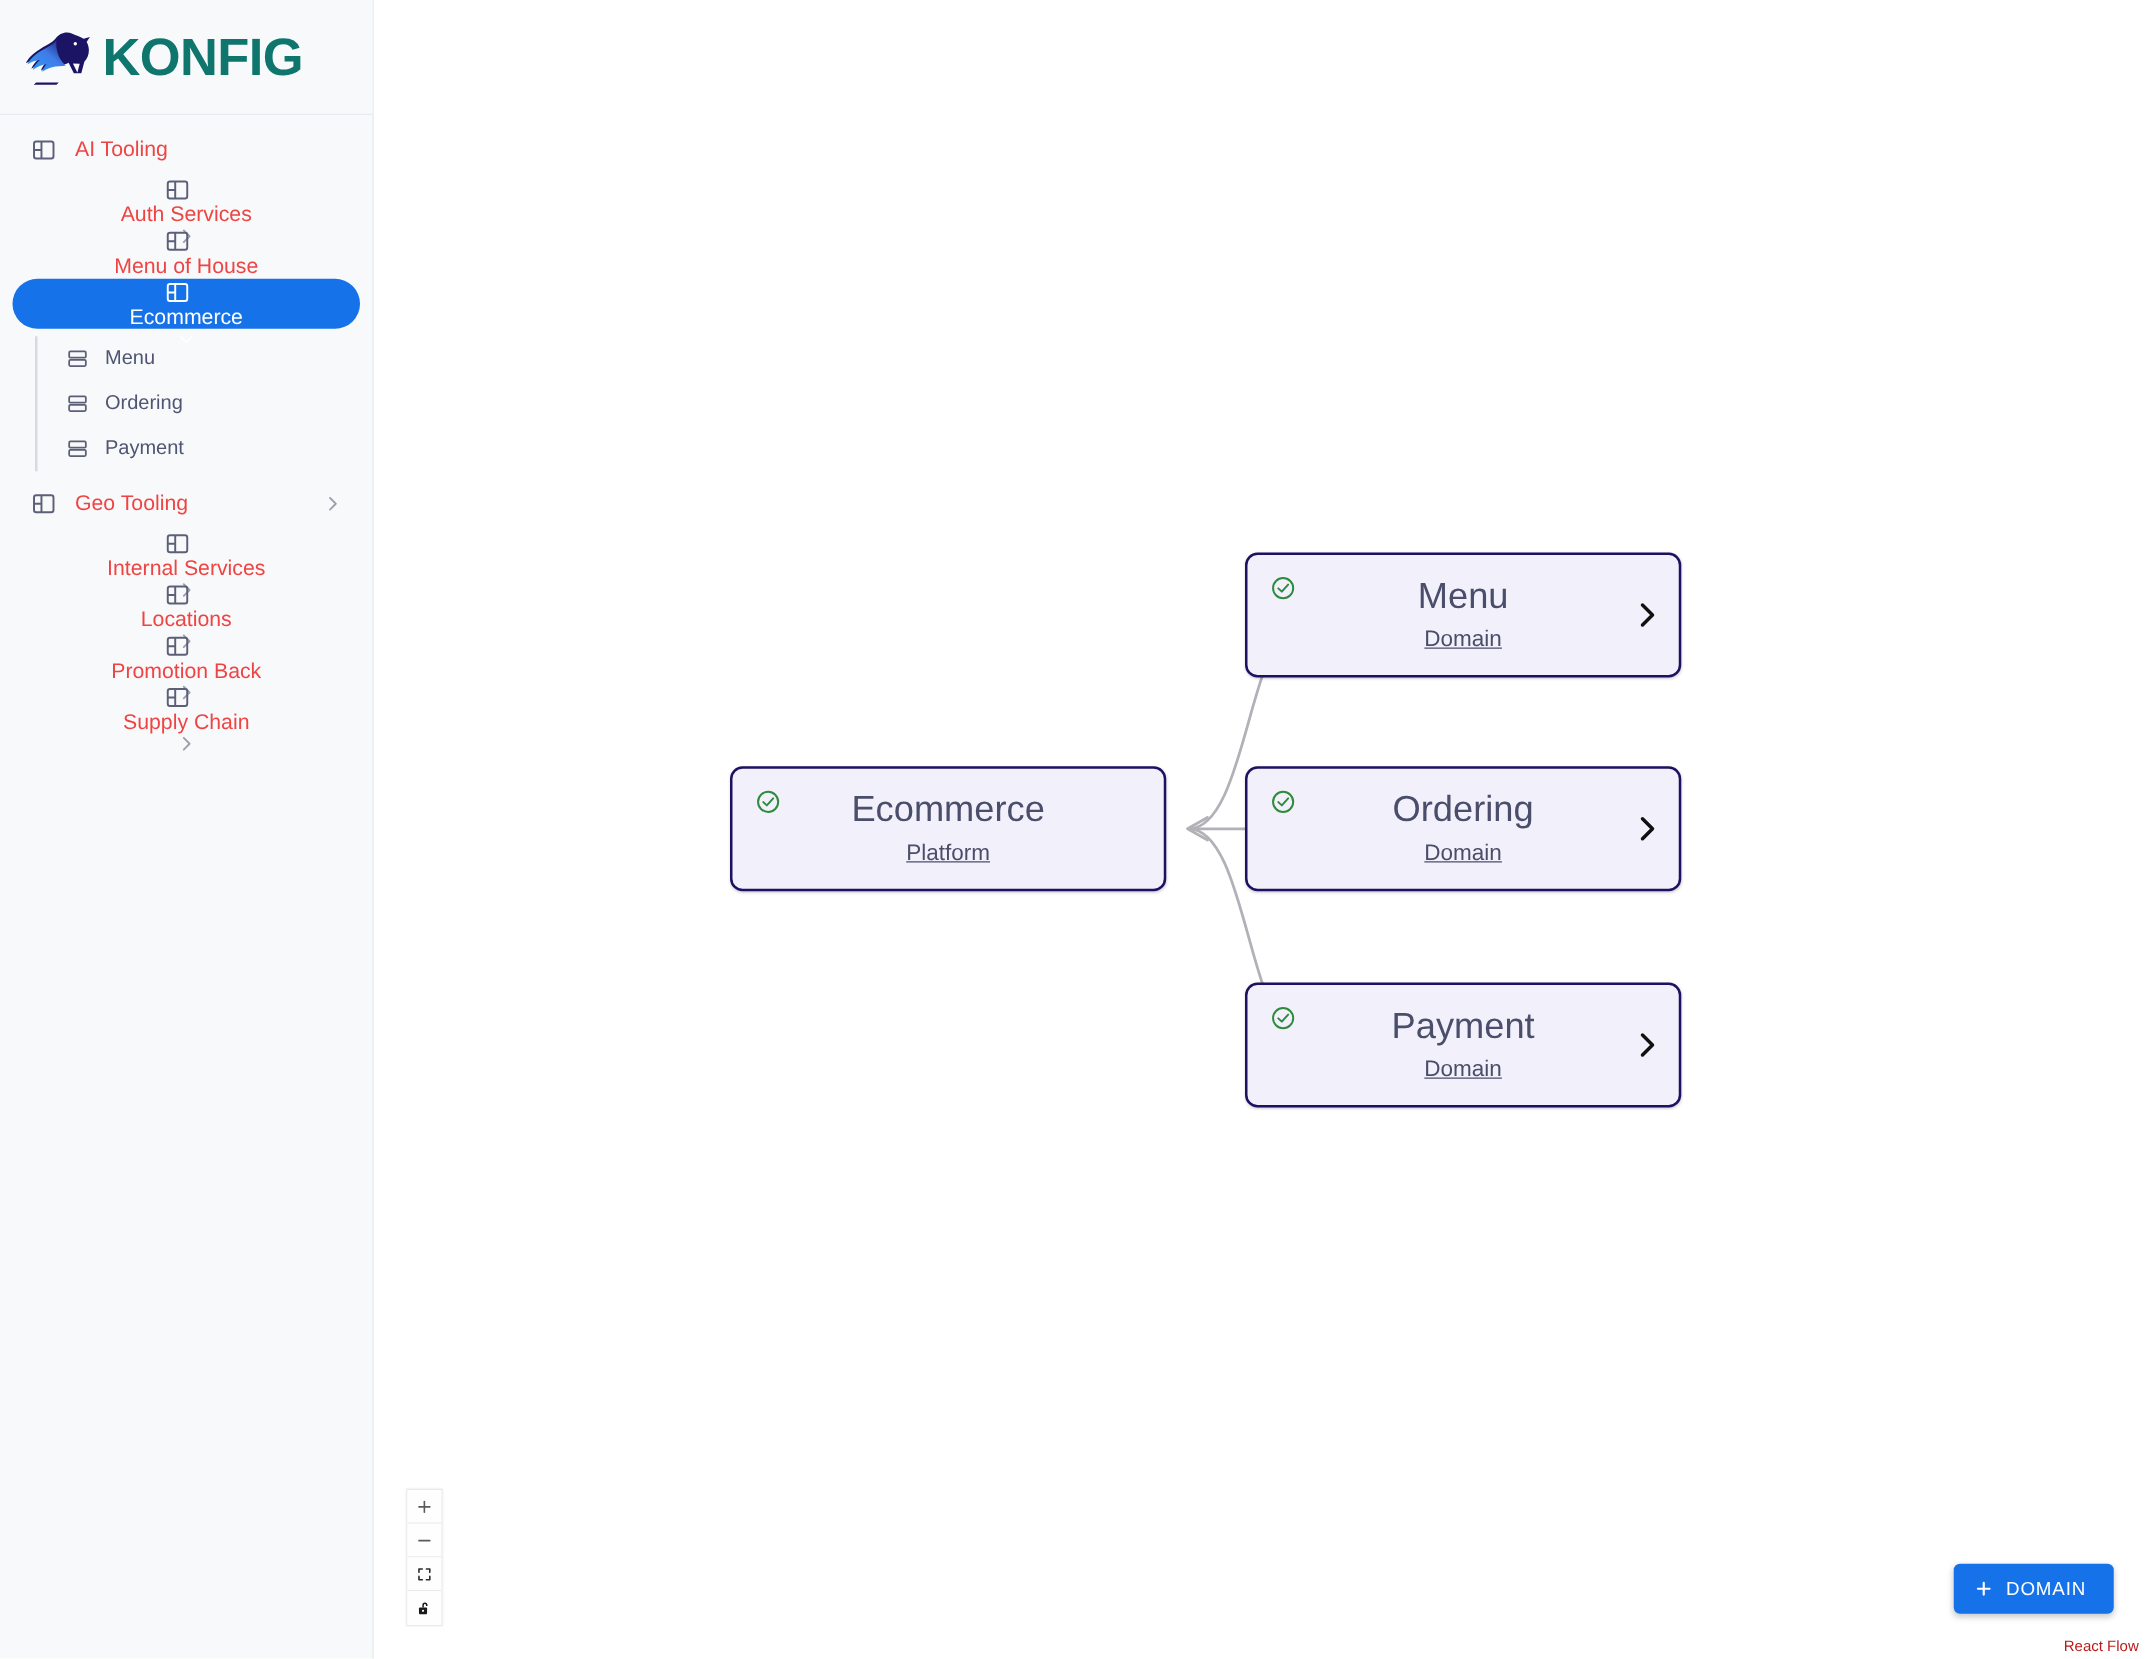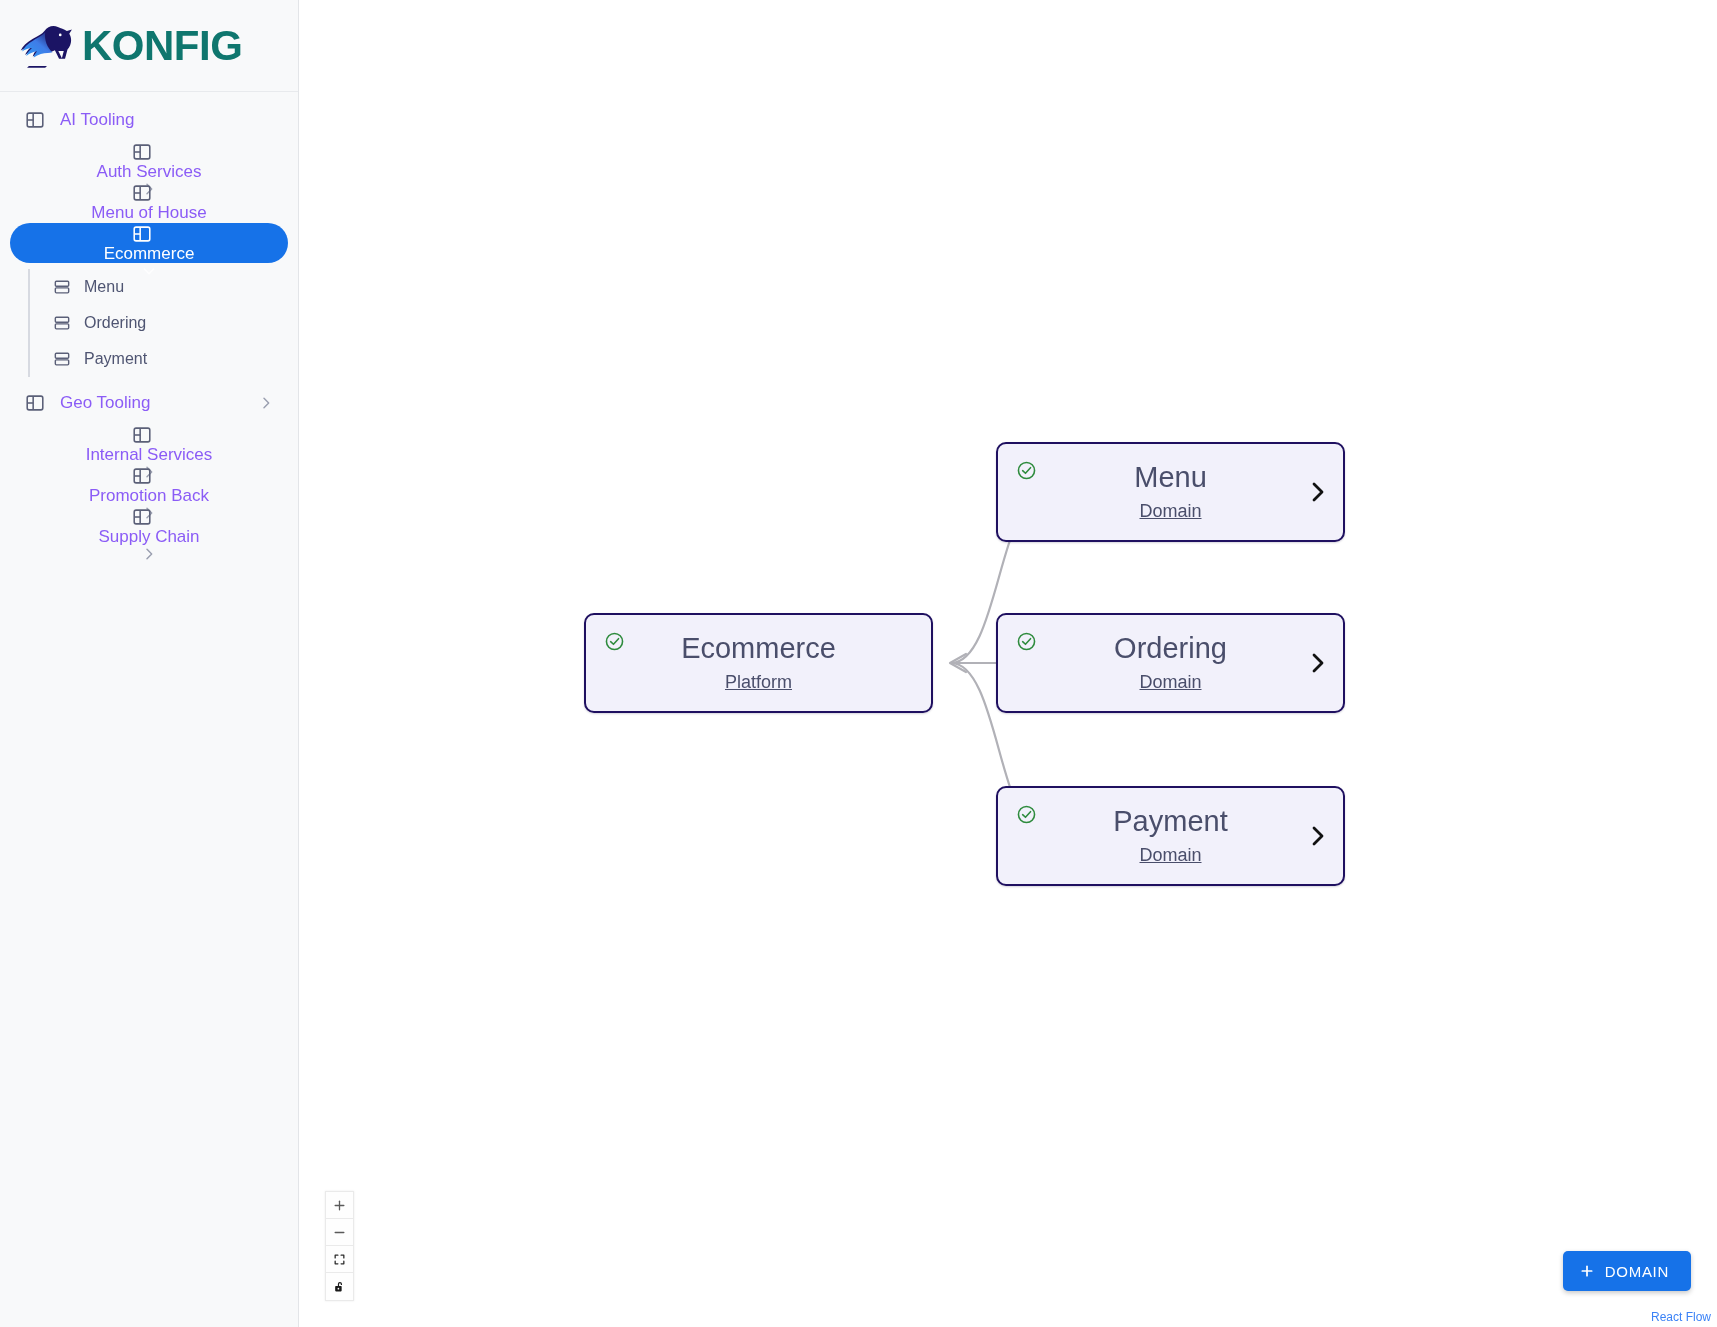--- a/index.html
+++ b/index.html
@@ -49,21 +49,21 @@
   .nav { padding-top: 8px; }
 
   .nav-item {
     display: flex;
     align-items: center;
     height: 40px;
     margin: 0 10px;
     padding: 0 14px 0 14px;
     border-radius: 20px;
     cursor: pointer;
-    color: #8b5cf6;
+    color: #ef4444;
     font-size: 17px;
     position: relative;
   }
   .nav-item + .nav-item { margin-top: 1px; flex-direction: column; }
   .nav-item.active {
     background: #1672e8;
     color: #ffffff;
   }
 
   .nav-icon { width: 22px; height: 22px; flex: 0 0 22px; margin-right: 14px; display:block; }
@@ -191,21 +191,21 @@
     box-shadow: 0 2px 5px rgba(0,0,0,.22);
     font-family: "Liberation Sans", sans-serif;
   }
   .plus-icon { width: 16px; height: 16px; flex: 0 0 16px; }
 
   .attribution {
     position: absolute;
     right: 6px;
     bottom: 3px;
     font-size: 12px;
-    color: #3b82f6;
+    color: #b91c1c;
     cursor: pointer;
   }
 </style>
 </head>
 <body>
 
 <div class="app">
 
   <aside class="sidebar">
 
@@ -311,20 +311,31 @@
           <rect x="3.5" y="4.5" width="17" height="15" rx="2"></rect>
             <line x1="10" y1="4.5" x2="10" y2="19.5"></line>
             <line x1="3.5" y1="12" x2="10" y2="12"></line>
         </svg>
         <span class="nav-label">Internal Services</span>
         <svg class="nav-chev" viewBox="0 0 24 24" fill="none" stroke="#8a8fa3" stroke-width="2.2" stroke-linecap="round" stroke-linejoin="round">
             <polyline points="9 5 16 12 9 19"></polyline>
           </svg>
       </div>
 
+      <div class="nav-item">
+        <svg class="nav-icon" viewBox="0 0 24 24" fill="none" stroke="#5b6078" stroke-width="1.7">
+          <rect x="3.5" y="4.5" width="17" height="15" rx="2"></rect>
+            <line x1="10" y1="4.5" x2="10" y2="19.5"></line>
+            <line x1="3.5" y1="12" x2="10" y2="12"></line>
+        </svg>
+        <span class="nav-label">Locations</span>
+        <svg class="nav-chev" viewBox="0 0 24 24" fill="none" stroke="#8a8fa3" stroke-width="2.2" stroke-linecap="round" stroke-linejoin="round">
+            <polyline points="9 5 16 12 9 19"></polyline>
+          </svg>
+      </div>
 
       <div class="nav-item">
         <svg class="nav-icon" viewBox="0 0 24 24" fill="none" stroke="#5b6078" stroke-width="1.7">
           <rect x="3.5" y="4.5" width="17" height="15" rx="2"></rect>
             <line x1="10" y1="4.5" x2="10" y2="19.5"></line>
             <line x1="3.5" y1="12" x2="10" y2="12"></line>
         </svg>
         <span class="nav-label">Promotion Back</span>
         <svg class="nav-chev" viewBox="0 0 24 24" fill="none" stroke="#8a8fa3" stroke-width="2.2" stroke-linecap="round" stroke-linejoin="round">
             <polyline points="9 5 16 12 9 19"></polyline>

